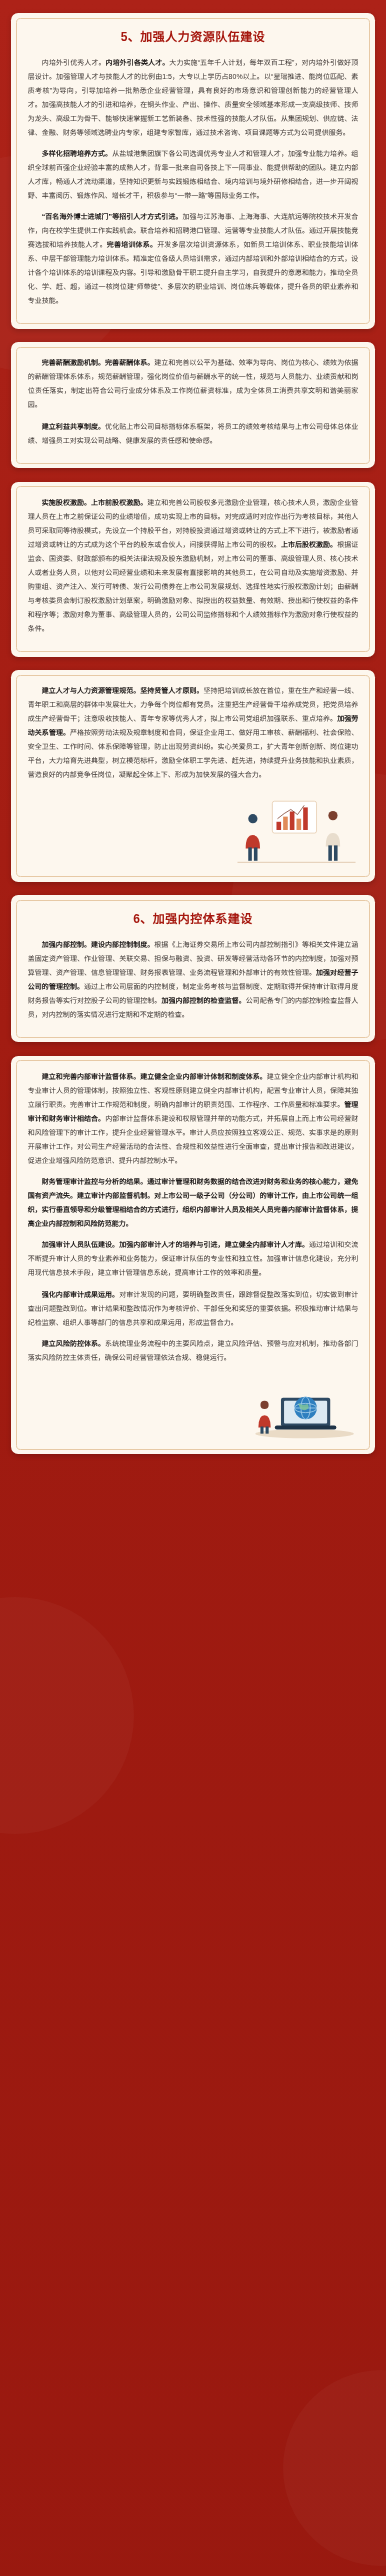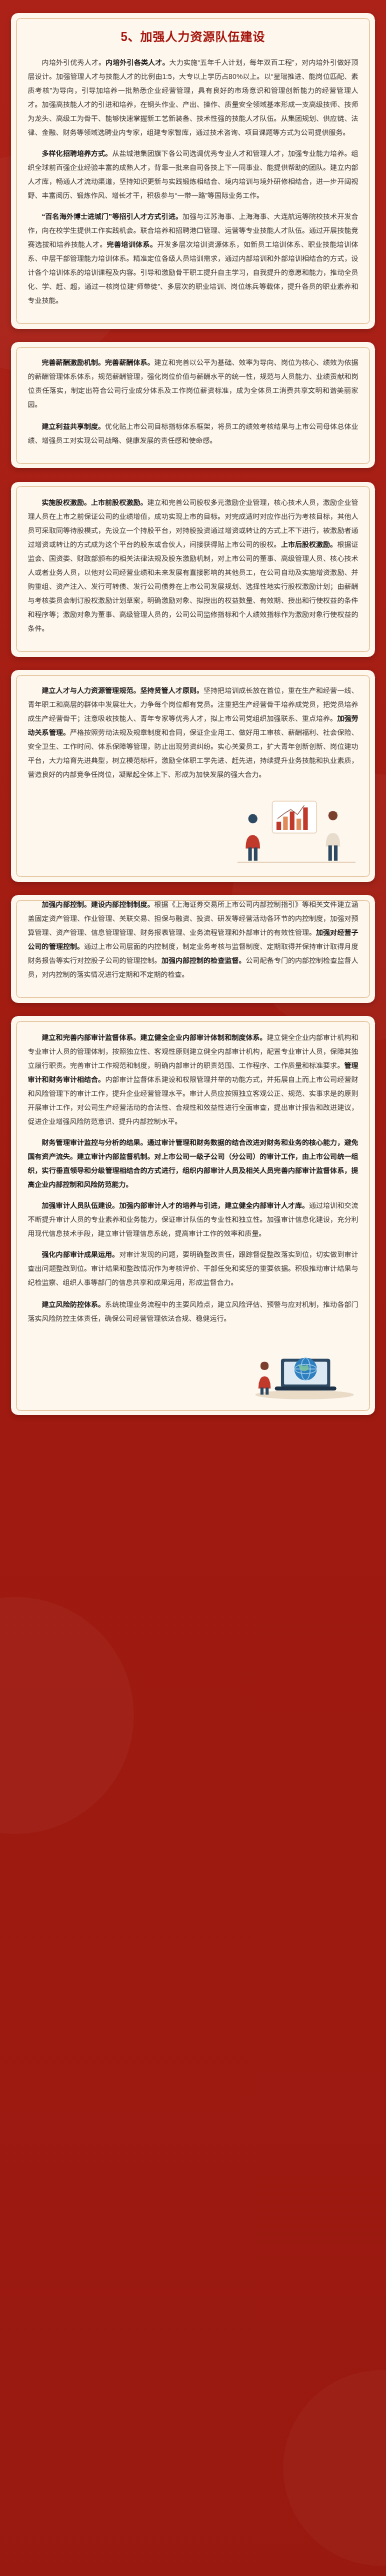--- a/index.html
+++ b/index.html
@@ -159,20 +159,24 @@
         <rect x="198" y="104" width="7" height="30" fill="#2e4a62"></rect>
 
         <rect x="10" y="136" width="230" height="2" fill="#e3cdb4"></rect>
       </svg>
     </div>
   </div>
 
   <div class="section">
     <div class="section-inner-border"></div>
 
+    <div class="section-head">
+      <div class="section-title">6、加强内控体系建设</div>
+      <div class="title-rule"></div>
+    </div>
 
     <div class="body">
       <p class="para"><b>加强内部控制。建设内部控制制度。</b>根据《上海证券交易所上市公司内部控制指引》等相关文件建立涵盖固定资产管理、作业管理、关联交易、担保与融资、投资、研发等经营活动各环节的内控制度，加强对预算管理、资产管理、信息管理管理、财务报表管理、业务流程管理和外部审计的有效性管理。<b>加强对经营子公司的管理控制。</b>通过上市公司层面的内控制度，制定业务考核与监督制度、定期取得并保持审计取得月度财务报告等实行对控股子公司的管理控制。<b>加强内部控制的检查监督。</b>公司配备专门的内部控制检查监督人员，对内控制的落实情况进行定期和不定期的检查。</p>
     </div>
   </div>
 
   <div class="section">
     <div class="section-inner-border"></div>
     <div class="body" style="padding-top:14.4px">
       <p class="para"><b>建立和完善内部审计监督体系。建立健全企业内部审计体制和制度体系。</b>建立健全企业内部审计机构和专业审计人员的管理体制，按照独立性、客观性原则建立健全内部审计机构，配置专业审计人员，保障其独立履行职责。完善审计工作规范和制度，明确内部审计的职责范围、工作程序、工作质量和标准要求。<b>管理审计和财务审计相结合。</b>内部审计监督体系建设和权限管理并举的功能方式，并拓展自上而上市公司经营财和风险管理下的审计工作，提升企业经营管理水平。审计人员应按照独立客观公正、规范、实事求是的原则开展审计工作，对公司生产经营活动的合法性、合规性和效益性进行全面审查，提出审计报告和改进建议，促进企业增强风险防范意识、提升内部控制水平。</p>

